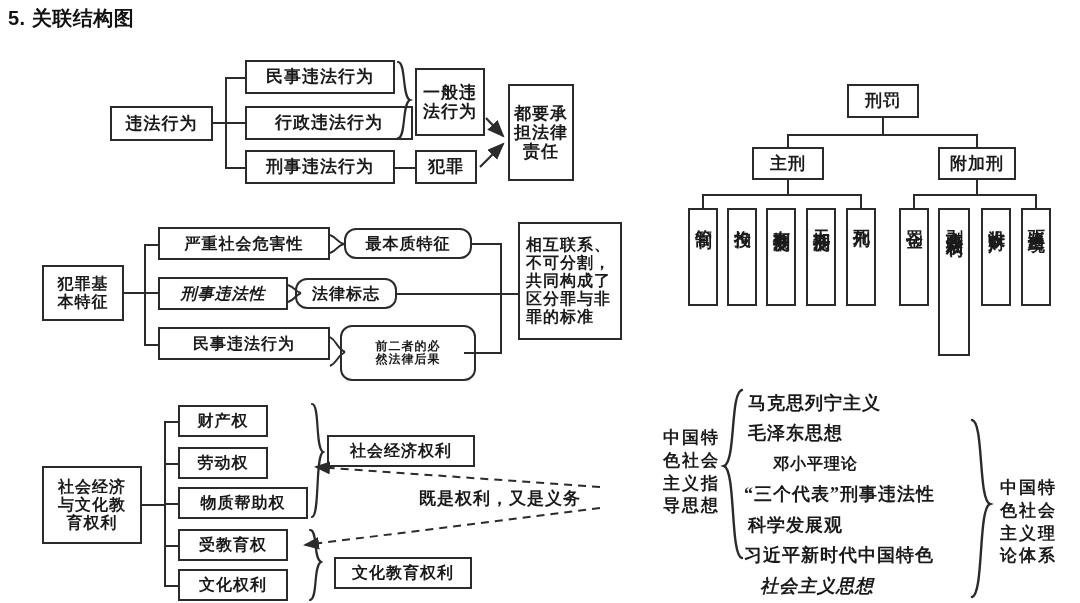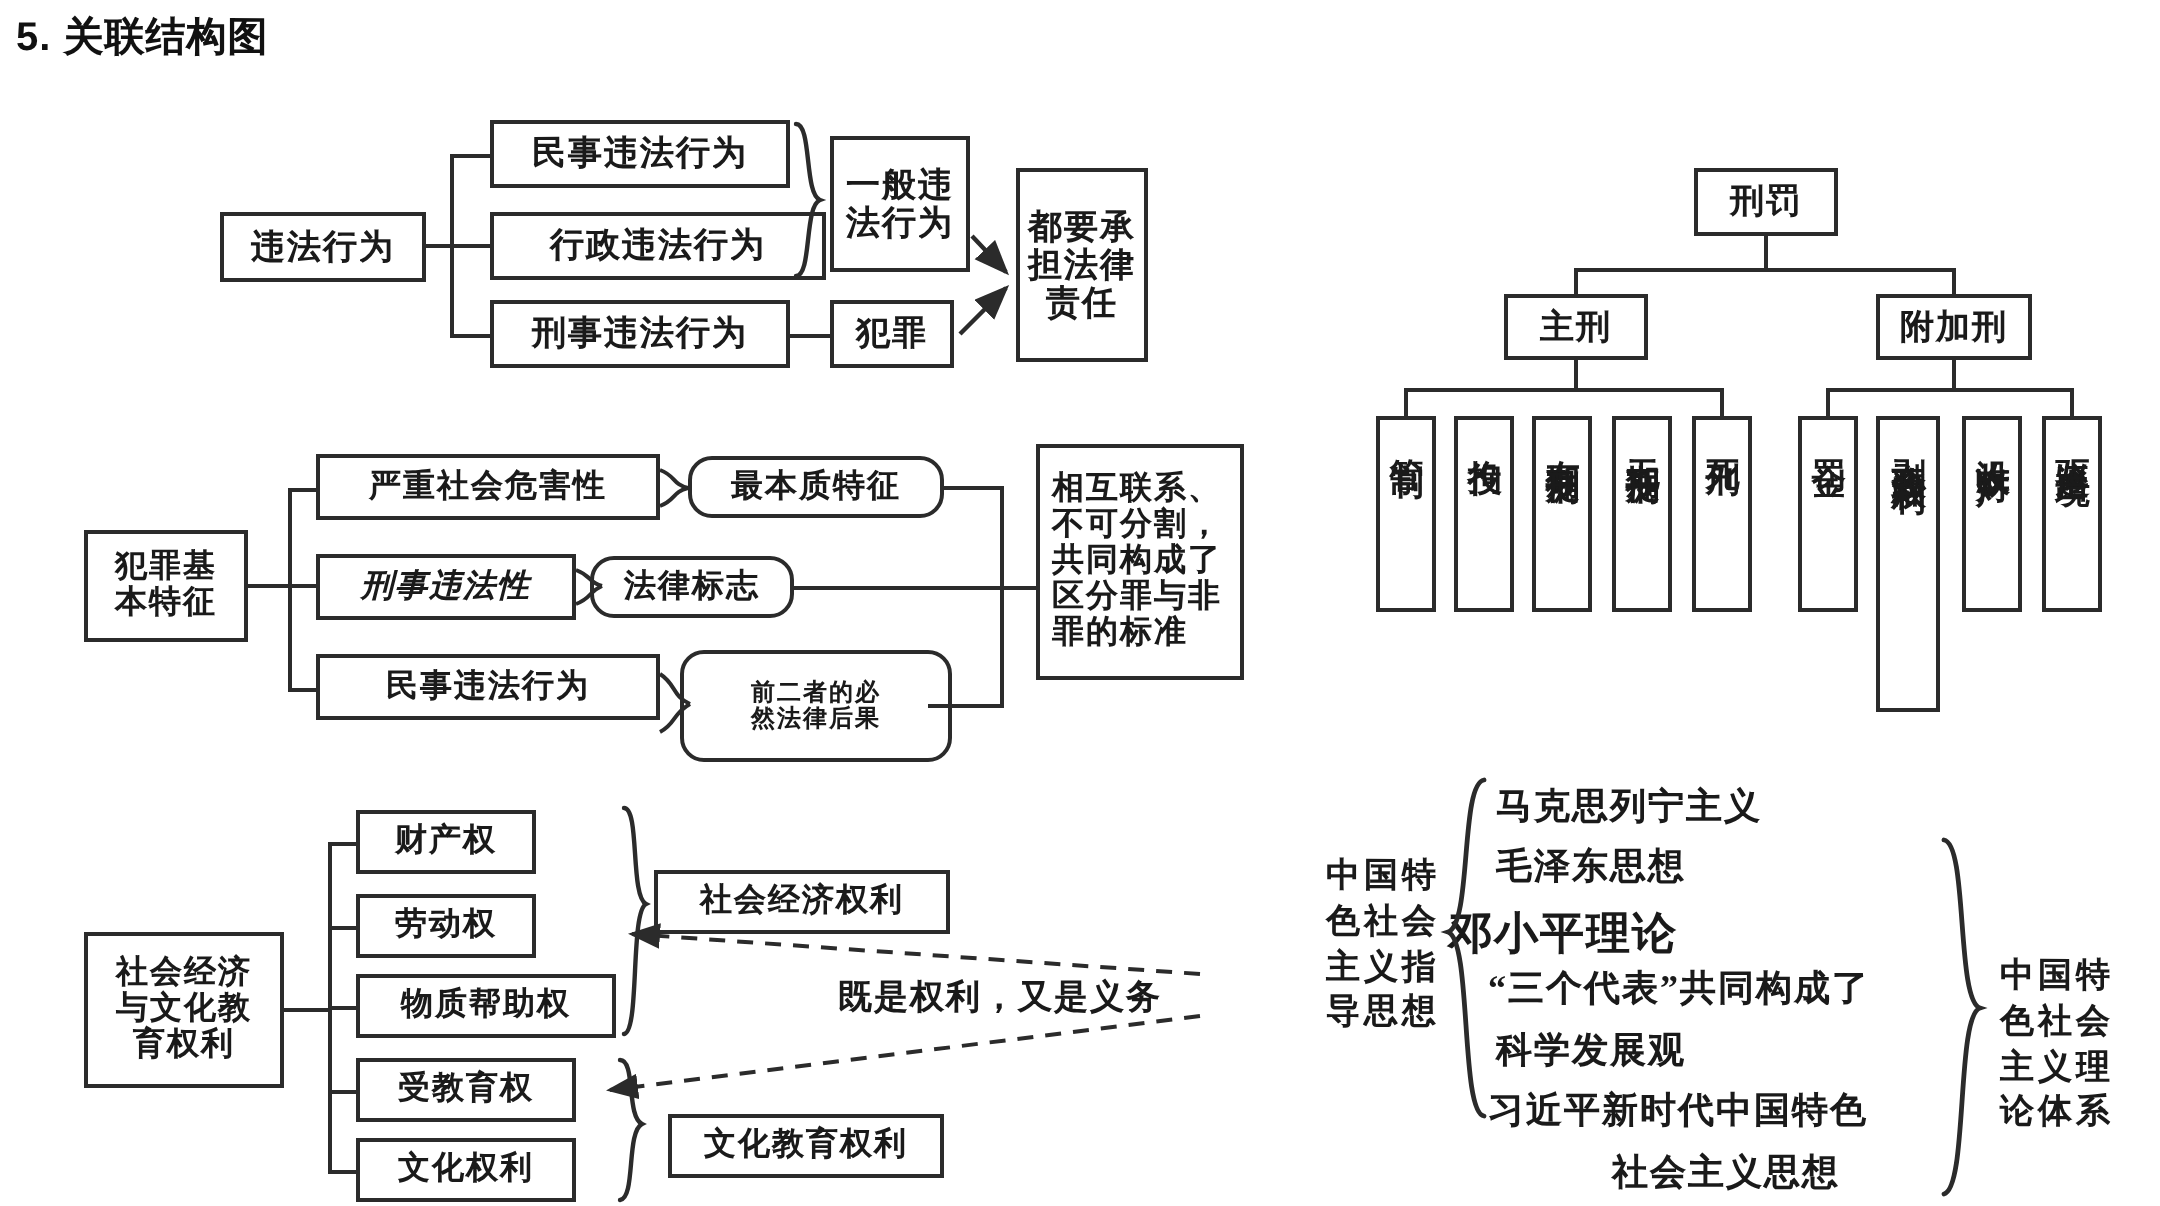--- a/index.html
+++ b/index.html
@@ -171,25 +171,25 @@
 
   <div>
 
     <div class="plain" style="left:663px;top:427px;font-size:17px;line-height:1.34;letter-spacing:2px;">中国特
 色社会
 主义指
 导思想</div>
 
     <div class="plain" style="left:748px;top:393px;font-size:18px;">马克思列宁主义</div>
     <div class="plain" style="left:748px;top:423px;font-size:18px;">毛泽东思想</div>
-    <div class="plain" style="left:724px;top:454px;font-size:22px;">邓小平理论</div>
-    <div class="plain" style="left:744px;top:484px;font-size:18px;">“三个代表”共同构成了</div>
+    <div class="plain" style="left:773px;top:454px;font-size:16px;">邓小平理论</div>
+    <div class="plain" style="left:744px;top:484px;font-size:18px;">“三个代表”刑事违法性</div>
     <div class="plain" style="left:748px;top:515px;font-size:18px;">科学发展观</div>
     <div class="plain" style="left:744px;top:545px;font-size:18px;">习近平新时代中国特色</div>
-    <div class="plain" style="left:806px;top:576px;font-size:18px;">社会主义思想</div>
+    <div class="plain" style="left:760px;top:576px;font-size:18px;font-style:italic;">社会主义思想</div>
 
     <div class="plain" style="left:1000px;top:477px;font-size:17px;line-height:1.34;letter-spacing:2px;">中国特
 色社会
 主义理
 论体系</div>
   </div>
 
   <svg class="ov" viewBox="0 0 1080 603">
     <defs>
       <marker id="ah" markerWidth="9" markerHeight="9" refX="7" refY="3.2" orient="auto">

